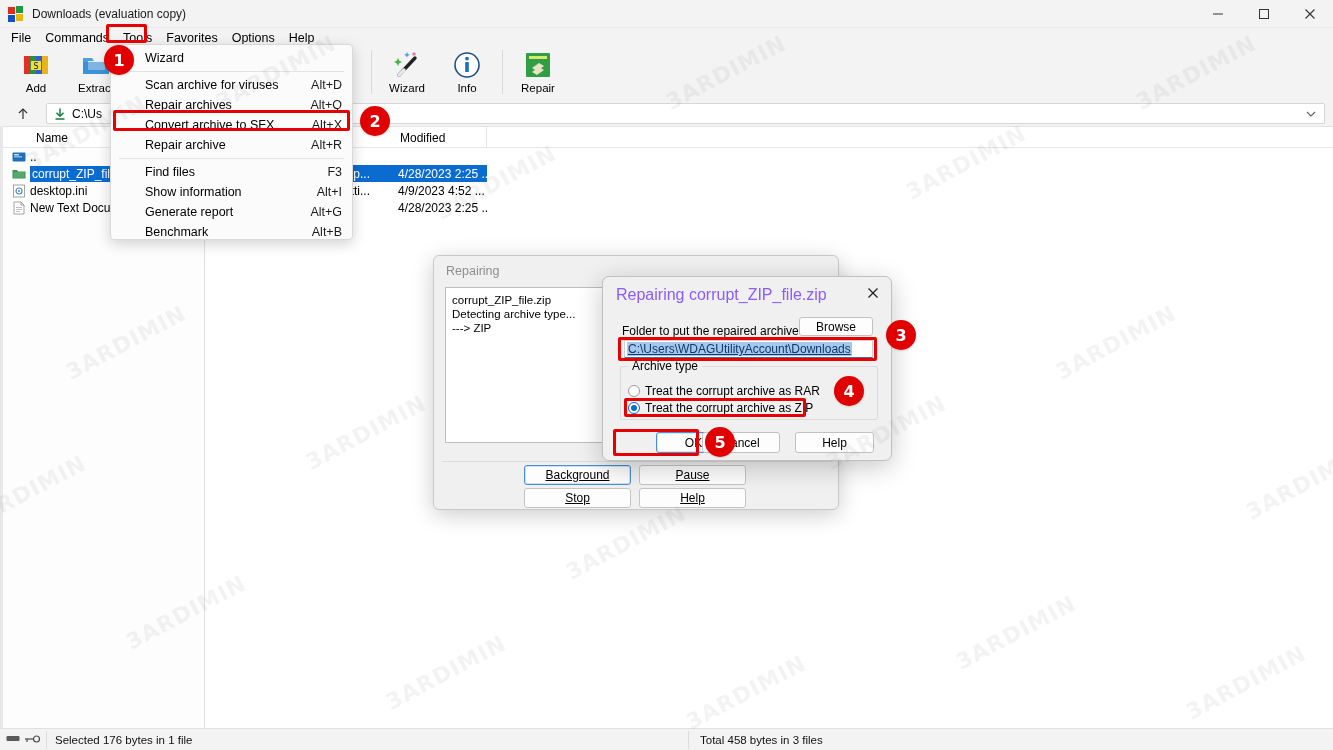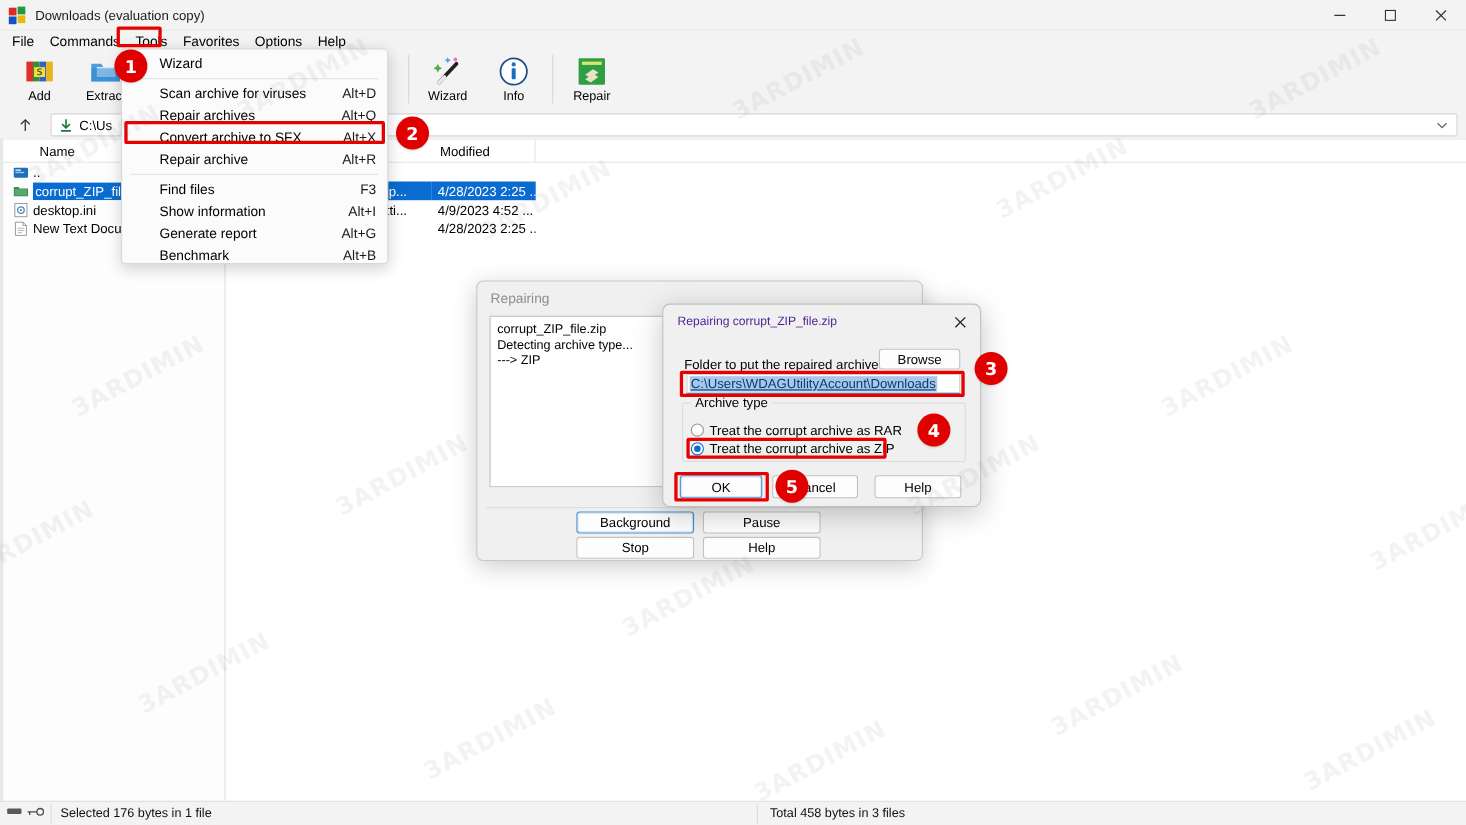--- a/index.html
+++ b/index.html
@@ -256,37 +256,37 @@
     position: absolute; left: 8px; top: 205px; width: 390px; height: 1px;
     background: #dcdcdc;
   }
   .dp-btn {
     position: absolute;
     width: 107px; height: 20px;
     background: #fdfdfd;
     border: 1px solid #c4c4c4;
     border-radius: 3px;
     font-size: 12px; color: #000;
-    display: flex; align-items: center; justify-content: center;
+    display: flex; align-items: center; justify-content: center; text-decoration: underline;
   }
   .dp-btn.primary { border: 1px solid #4a8fd0; box-shadow: 0 0 0 1px #cfe2f5 inset; }
 
   
   .dlg-opt {
     position: absolute; left: 602px; top: 276px;
     width: 290px; height: 185px;
     background: #f0f0f0;
     border: 1px solid #c0c0c0;
     border-radius: 7px;
     box-shadow: 0 6px 26px rgba(0,0,0,0.22);
     z-index: 40;
   }
   .do-title {
     position: absolute; left: 13px; top: 9px;
-    font-size: 11px; color: #4c1d95;
+    font-size: 16px; color: #8b5cf6;
   }
   .do-close {
     position: absolute; right: 8px; top: 6px;
     width: 20px; height: 20px;
     display: flex; align-items: center; justify-content: center;
     color: #222;
   }
   .do-lab {
     position: absolute; left: 22px; top: 323px;
     font-size: 12px; color: #000;
@@ -345,21 +345,21 @@
     border-radius: 50%; background: #0a6cd0;
   }
   .do-btn {
     position: absolute; height: 21px;
     background: #fdfdfd;
     border: 1px solid #c1c1c1;
     border-radius: 3px;
     font-size: 12px; color: #000;
     display: flex; align-items: center; justify-content: center;
   }
-  .do-btn.primary { border: 1px solid #4a8fd0; box-shadow: 0 0 0 1px #d4e6f8 inset; }
+  .do-btn.primary { border: 1px solid #4a8fd0; box-shadow: 0 0 0 1px #d4e6f8 inset; margin-left: 38px; }
 
   
   .red-box {
     position: absolute;
     border: 3px solid #e60000;
     border-radius: 2px;
     z-index: 55;
     pointer-events: none;
   }
   .red-badge {

